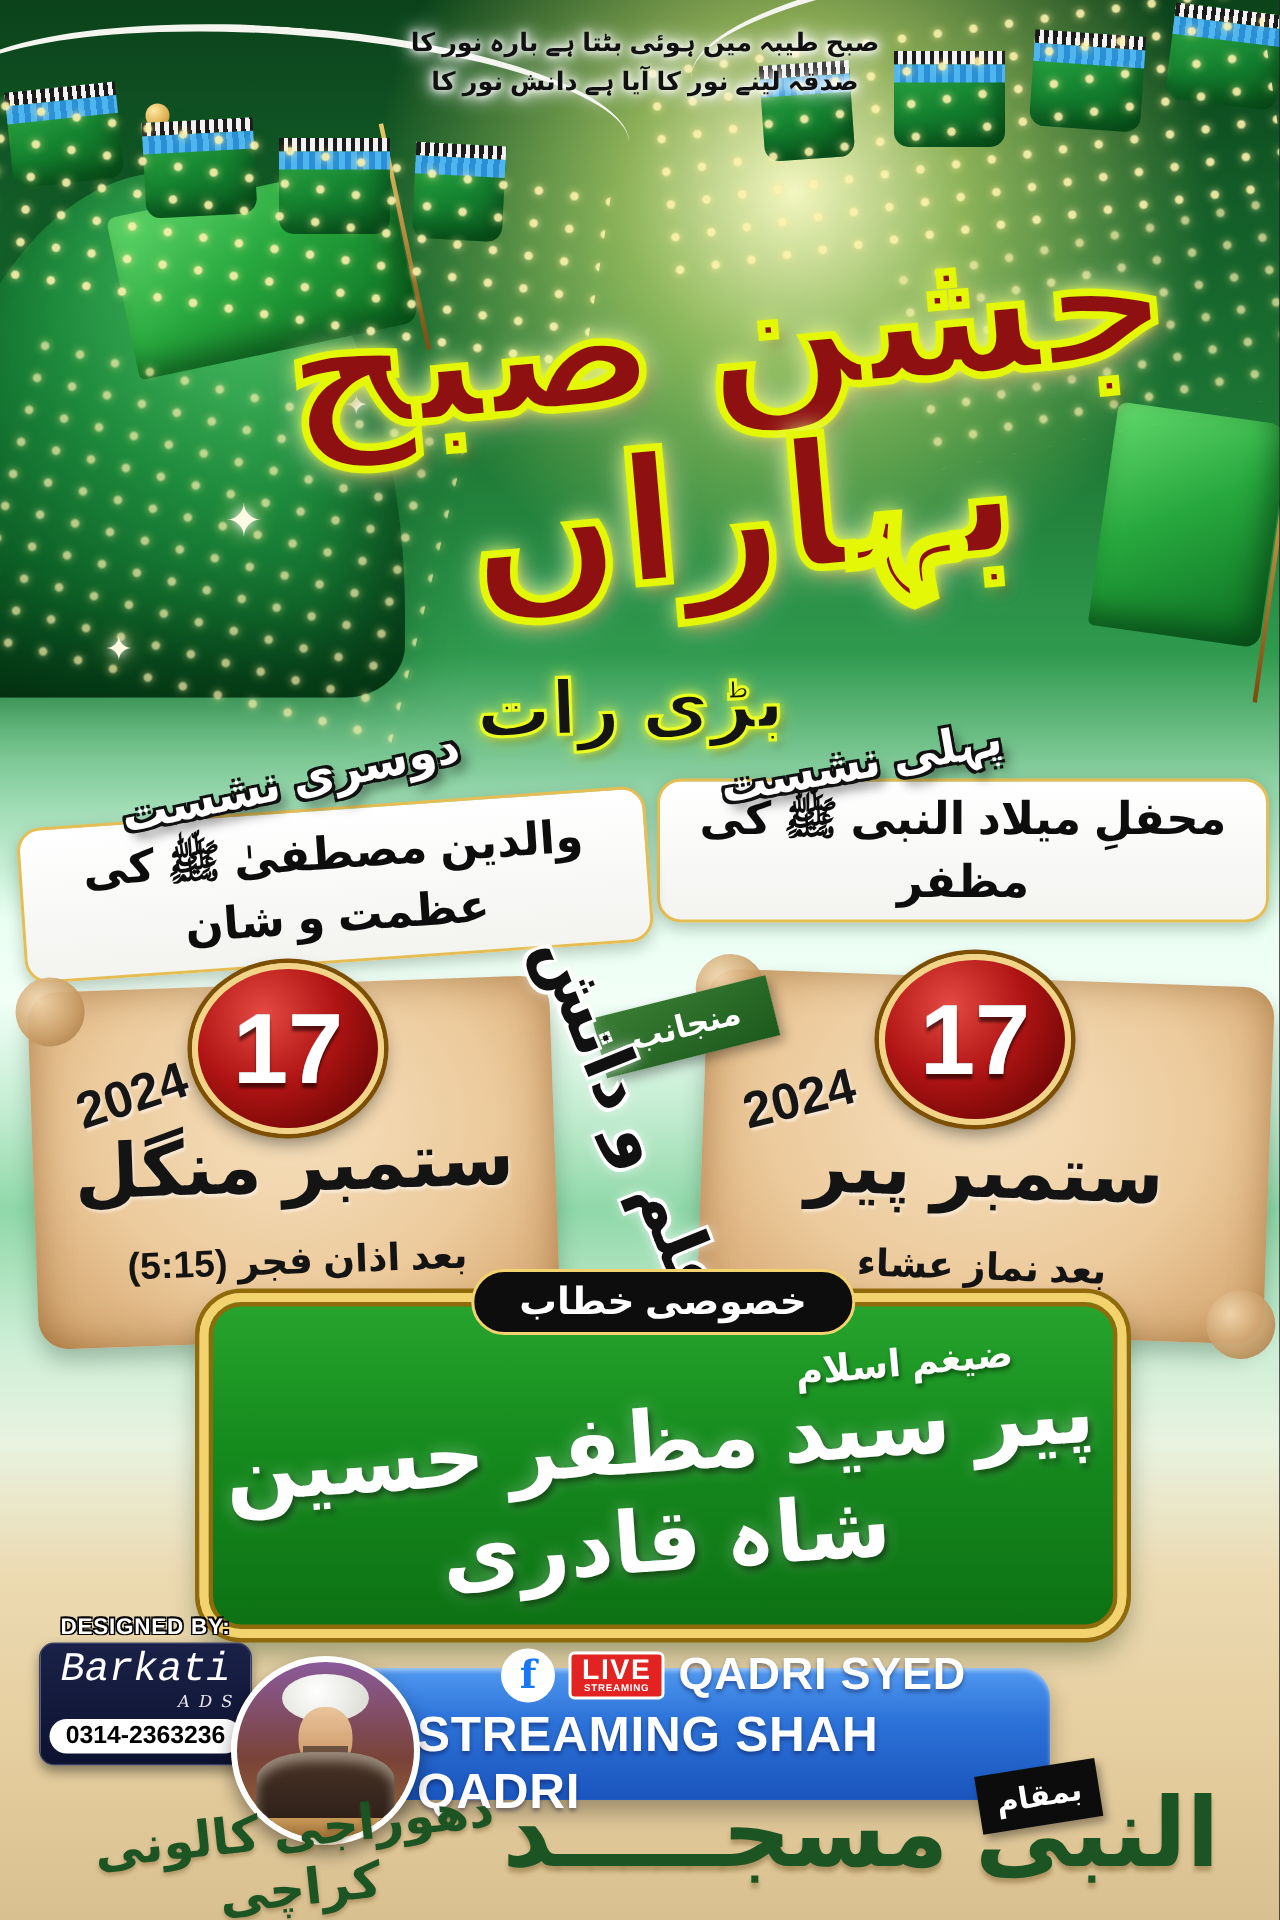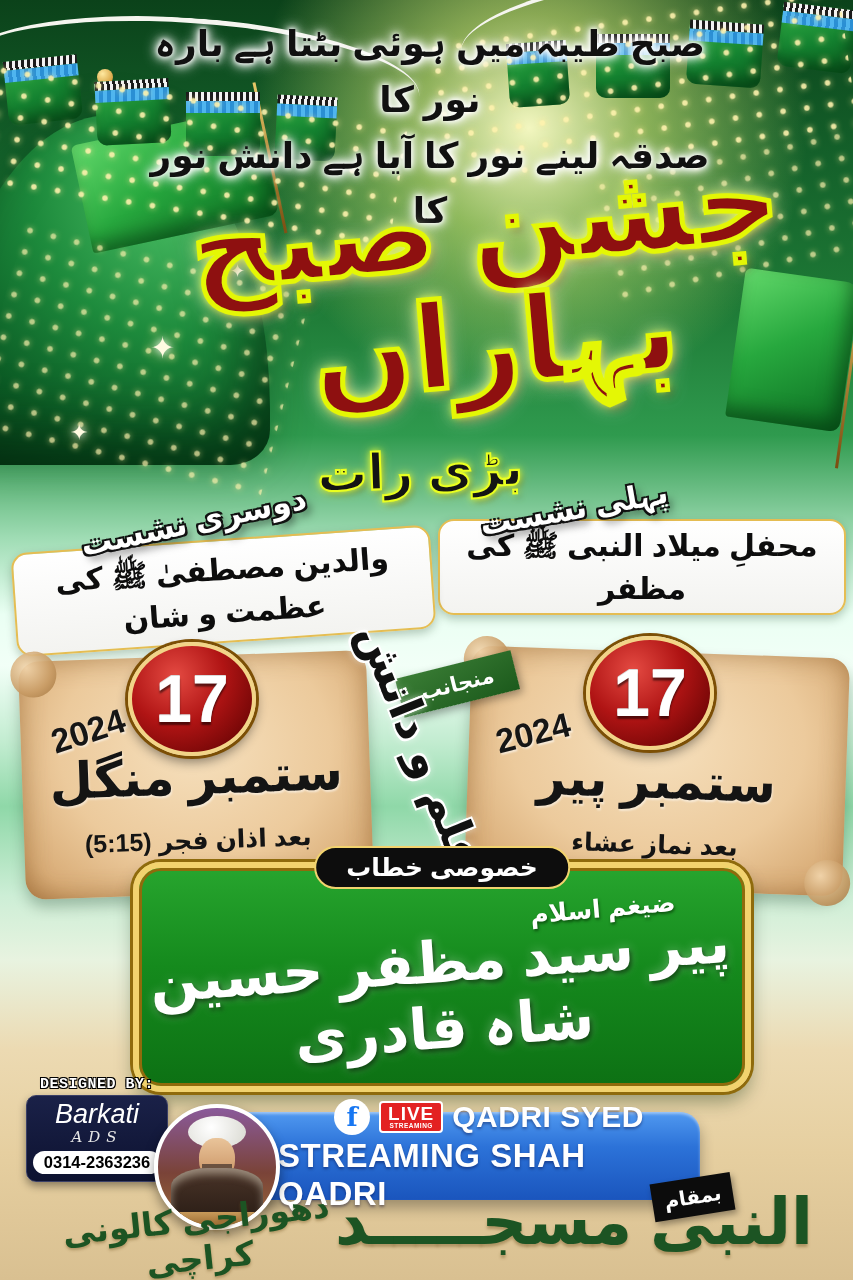--- a/index.html
+++ b/index.html
@@ -38,21 +38,21 @@
   .bunt::before{content:"";position:absolute;left:0;top:0;width:100%;height:9px;
     background:repeating-linear-gradient(90deg,#1b1b1b 0 3px,#f2f2f2 3px 6px);}
   .bunt::after{content:"";position:absolute;left:0;top:9px;width:100%;height:12px;
     background:repeating-linear-gradient(90deg,#4fb5ef 0 4px,#2a8fd4 4px 8px);}
   .lights{background-image:radial-gradient(circle,#fff3ae 2.2px,rgba(255,240,160,0) 3.4px);
     background-size:24px 22px;opacity:.9;filter:drop-shadow(0 0 3px #ffec9a);}
   .sparkle::before{content:"✦";color:#fffbe2;text-shadow:0 0 8px #fff,0 0 16px #ffe98a;}
 
   
   .couplet{left:130px;top:16px;width:600px;text-align:center;color:#111;
-    font-size:36px;font-weight:bold;line-height:1.55;direction:rtl;
+    font-size:17px;font-weight:bold;line-height:1.55;direction:rtl;
     text-shadow:0 0 4px #fff,0 0 8px #fff,0 0 12px #fff,0 0 16px rgba(255,255,255,.9);}
 
   
   .main-title{left:170px;top:118px;width:640px;height:330px;display:flex;align-items:center;justify-content:center;
     text-align:center;direction:rtl;transform:rotate(-5deg);
     font-size:118px;font-weight:bold;line-height:1.02;color:#8e1010;
     -webkit-text-stroke:5px #e4f705;
     text-shadow:0 0 6px #eaff30,0 0 14px #e6ff4d,0 0 22px rgba(255,255,255,.8),4px 6px 10px rgba(60,0,0,.45);}
   .night{left:190px;top:442px;width:460px;text-align:center;direction:rtl;transform:rotate(-2deg);
     font-size:50px;font-weight:bold;color:#141414;letter-spacing:14px;
@@ -125,27 +125,27 @@
     padding:5px 30px;font-size:25px;font-weight:bold;direction:rtl;white-space:nowrap;letter-spacing:6px;}
   .special .honorific{position:absolute;right:70px;top:26px;color:#fff;direction:rtl;
     font-size:25px;font-weight:bold;transform:rotate(-5deg);text-shadow:1px 2px 3px rgba(0,40,0,.6);}
   .special .speaker{position:absolute;left:0;top:62px;width:100%;text-align:center;direction:rtl;
     font-size:57px;font-weight:bold;color:#fff;transform:rotate(-4deg);line-height:1.15;
     text-shadow:2px 3px 4px rgba(0,40,0,.65),0 0 12px rgba(255,255,255,.35);}
 
   
   .designer{left:26px;top:1076px;width:142px;text-align:center;}
   .designer .dh{font-size:15px;font-weight:bold;color:#fff;letter-spacing:.5px;
-    text-shadow:1px 1px 0 #000,-1px 1px 0 #000,1px -1px 0 #000,-1px -1px 0 #000;font-family:Liberation Mono, monospace;}
+    text-shadow:1px 1px 0 #000,-1px 1px 0 #000,1px -1px 0 #000,-1px -1px 0 #000;}
   .designer .dbox{margin-top:2px;background:linear-gradient(180deg,#1a2148,#0d1230);
     border:1px solid #3a3f66;border-radius:10px;padding:5px 6px 7px;box-shadow:0 4px 8px rgba(0,0,0,.4);}
-  .designer .brand{font-family:Liberation Sans, sans-serif;font-style:italic;
+  .designer .brand{font-family:Liberation Mono, monospace;font-style:italic;
     font-size:27px;color:#fff;line-height:1;}
   .designer .brand-sub{font-family:"DejaVu Serif","Liberation Serif",serif;font-style:italic;
-    font-size:15px;color:#e8e8e8;letter-spacing:6px;line-height:1.2;}
+    font-size:11px;color:#e8e8e8;letter-spacing:6px;line-height:1.2;text-align:right;}
   .designer .phone{margin-top:5px;background:#fff;border-radius:13px;
     font-size:16.5px;font-weight:bold;color:#000000;padding:2px 0;}
 
   
   .livebar{left:208px;top:1112px;width:492px;height:88px;border-radius:20px;
     background:linear-gradient(180deg,#5099f0 0%,#2c72d8 40%,#1a55bd 100%);
     box-shadow:0 8px 14px rgba(0,0,0,.3), inset 0 2px 3px rgba(255,255,255,.45);
     display:flex;flex-direction:column;align-items:center;justify-content:center;padding-left:70px;width:422px;}
   .lrow{display:flex;align-items:center;gap:9px;}
   .fbcirc{width:36px;height:36px;border-radius:50%;background:#fff;display:flex;align-items:center;justify-content:center;

